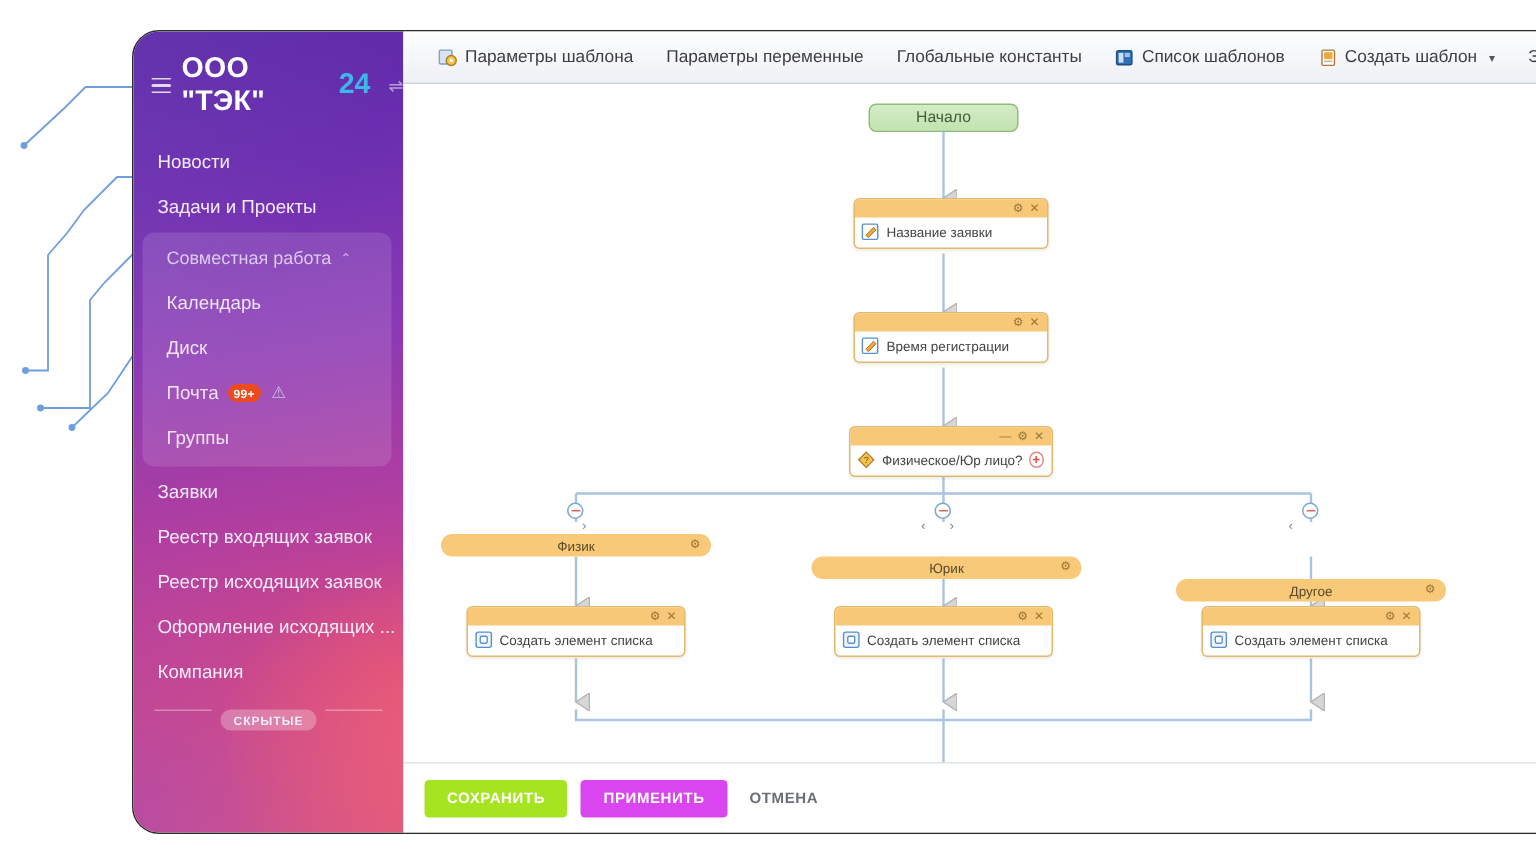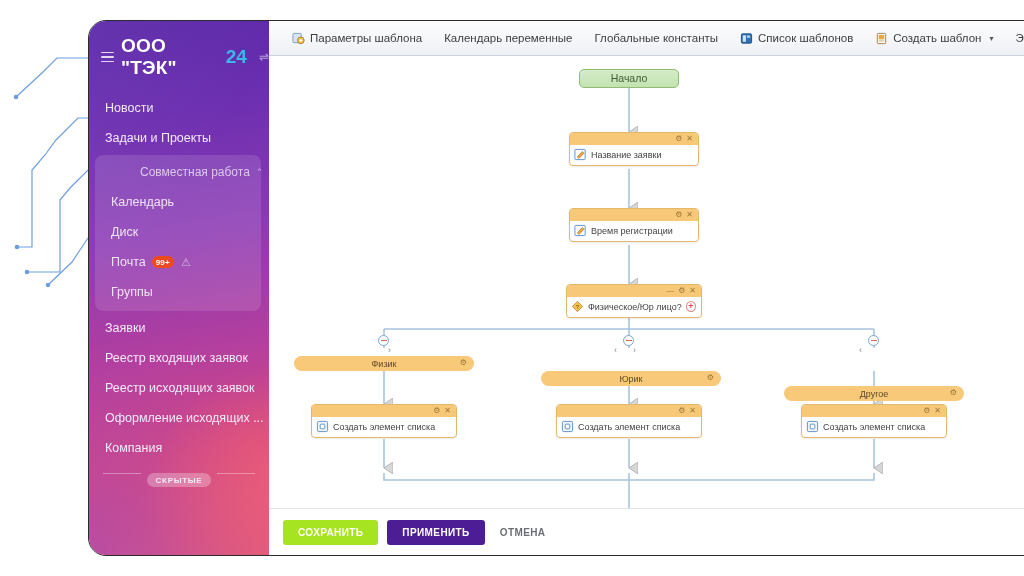--- a/index.html
+++ b/index.html
@@ -52,21 +52,21 @@
   .sb-list{ position:relative; z-index:2; padding-top:2px;}
   .sb-item{
     position:relative; height:30px; display:flex; align-items:center;
     padding-left:16px; color:#f2eaf8; font-size:12.5px; white-space:nowrap;
   }
   .sb-group{
     position:relative; z-index:2; margin:2px 8px 0 6px;
     background:rgba(255,255,255,0.12); border-radius:8px; padding:2px 0 4px 0;
   }
   .sb-group .sb-item{ color:#efe3f7; }
-  .sb-group-head{ color:#ddc9ee !important; font-size:12px;margin-left:29px; }
+  .sb-group-head{ color:#ddc9ee !important; font-size:12px; }
   .caret{ margin-left:6px; font-size:9px; opacity:.8;}
   .badge{
     display:inline-flex; align-items:center; justify-content:center;
     background:#ee4a20; color:#fff; font-size:8px; font-weight:bold;
     border-radius:9px; padding:1px 4px; margin-left:6px; min-width:17px; height:12px;
     letter-spacing:.2px;
   }
   .warn-ico{ margin-left:7px; color:#cdbade; font-size:11px; line-height:1;}
   .divider-row{
     position:relative; z-index:2; display:flex; align-items:flex-start;
@@ -148,21 +148,21 @@
     position:absolute; left:0; bottom:0; right:0; height:47px;
     background:#fff; border-top:1px solid #dfe3e8;
     display:flex; align-items:center; gap:9px; padding-left:14px;
   }
   .btn{
     border:none; border-radius:3px; height:25px; padding:0 15px;
     font-size:10px; font-weight:bold; letter-spacing:.4px; color:#fff;
     font-family:"Liberation Sans", sans-serif; cursor:pointer;
   }
   .btn-save{ background:#a6e321; color:#fff; }
-  .btn-apply{ background:#4c1d95; color:#fff; }
+  .btn-apply{ background:#d946ef; color:#fff; }
   .btn-cancel{ background:transparent; color:#6b6f75; font-weight:bold; padding:0 6px;}
 </style>
 </head>
 <body>
 
 <div id="root">
 
   <svg id="deco" viewBox="0 0 120 300">
     <g fill="none" stroke="#6f9ee0" stroke-width="1.2">
       <path d="M16 97 L43 72 L57 58 L100 58"></path>
@@ -256,21 +256,21 @@
         <div class="tb-item">
           <svg class="tb-ico" viewBox="0 0 14 14">
             <rect x="1" y="1.5" width="9" height="10" rx="1" fill="#d8e4f2" stroke="#7e9ec2"></rect>
             <circle cx="9.5" cy="9" r="3.6" fill="#f5c34a" stroke="#a8802a"></circle>
             <circle cx="9.5" cy="9" r="1.3" fill="#fff"></circle>
           </svg>
           <span>Параметры шаблона</span>
         </div>
 
         <div class="tb-item">
-          <span>Календарь переменные</span>
+          <span>Параметры переменные</span>
         </div>
 
         <div class="tb-item">
           <span>Глобальные константы</span>
         </div>
 
         <div class="tb-item">
           <svg class="tb-ico" viewBox="0 0 14 14">
             <rect x="1.5" y="2" width="11" height="10" rx="1.3" fill="#2f6fb5" stroke="#1d4e85"></rect>
             <rect x="3" y="3.5" width="3.4" height="7" fill="#cfe2f5"></rect>

